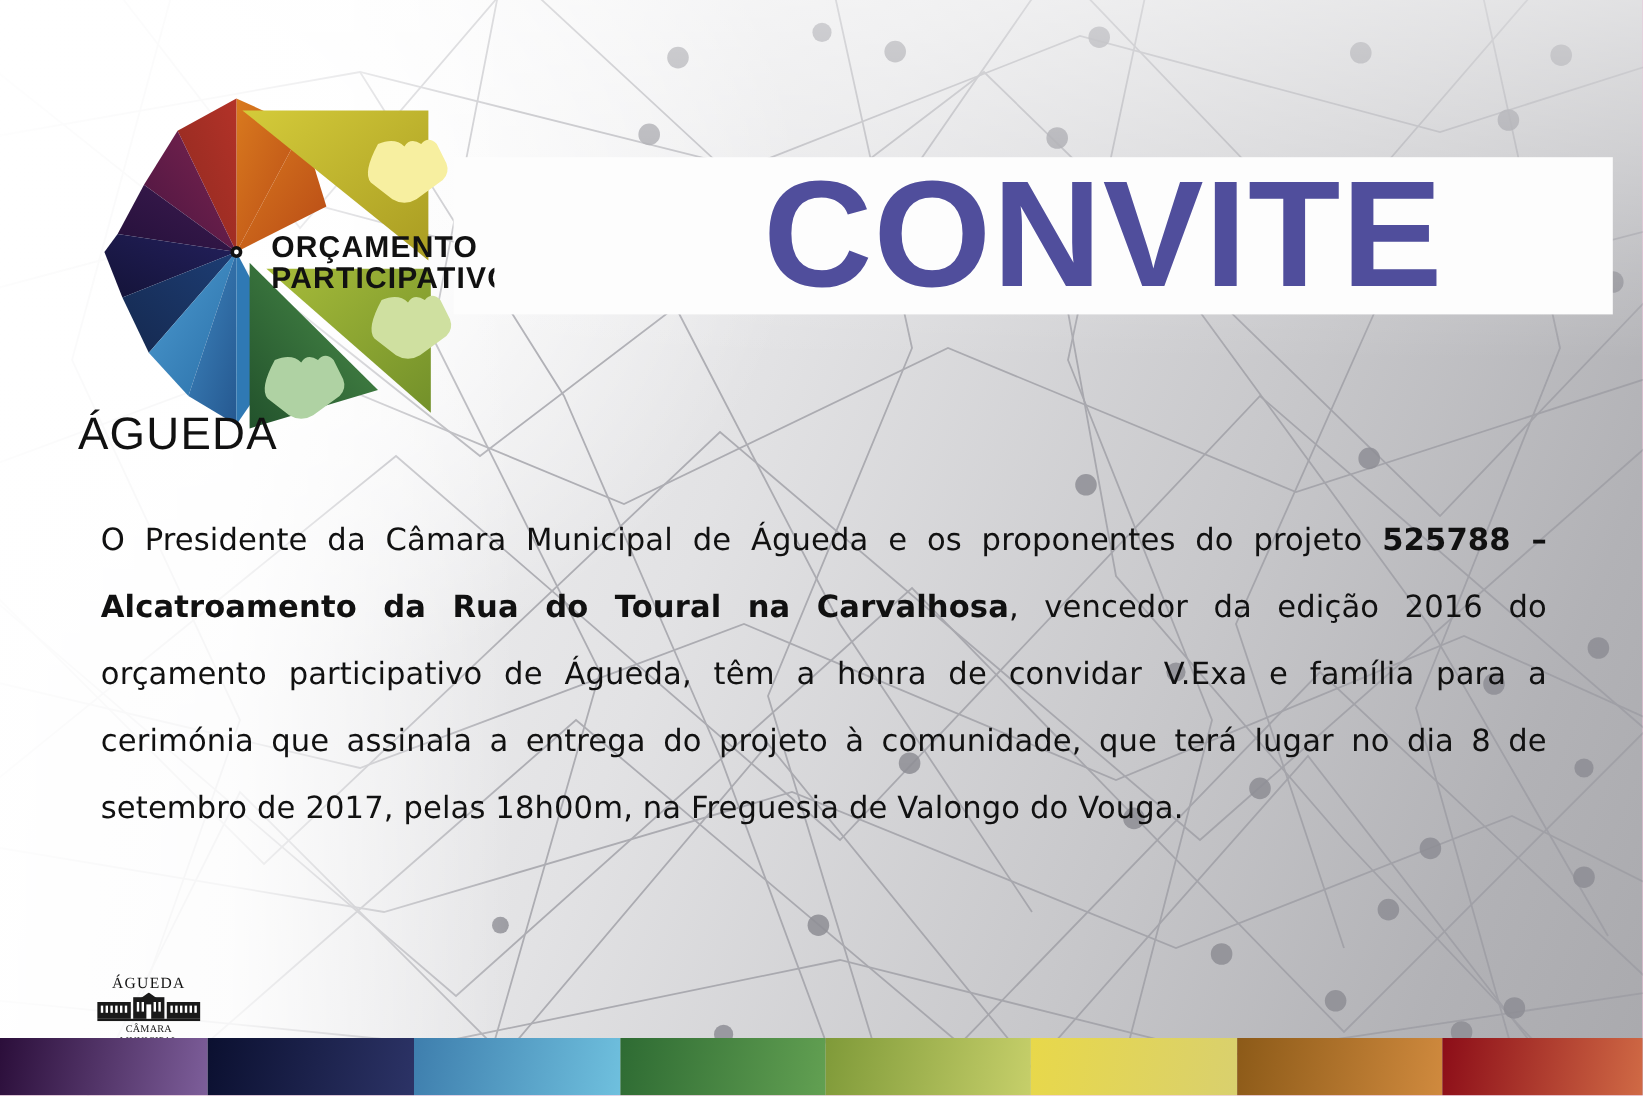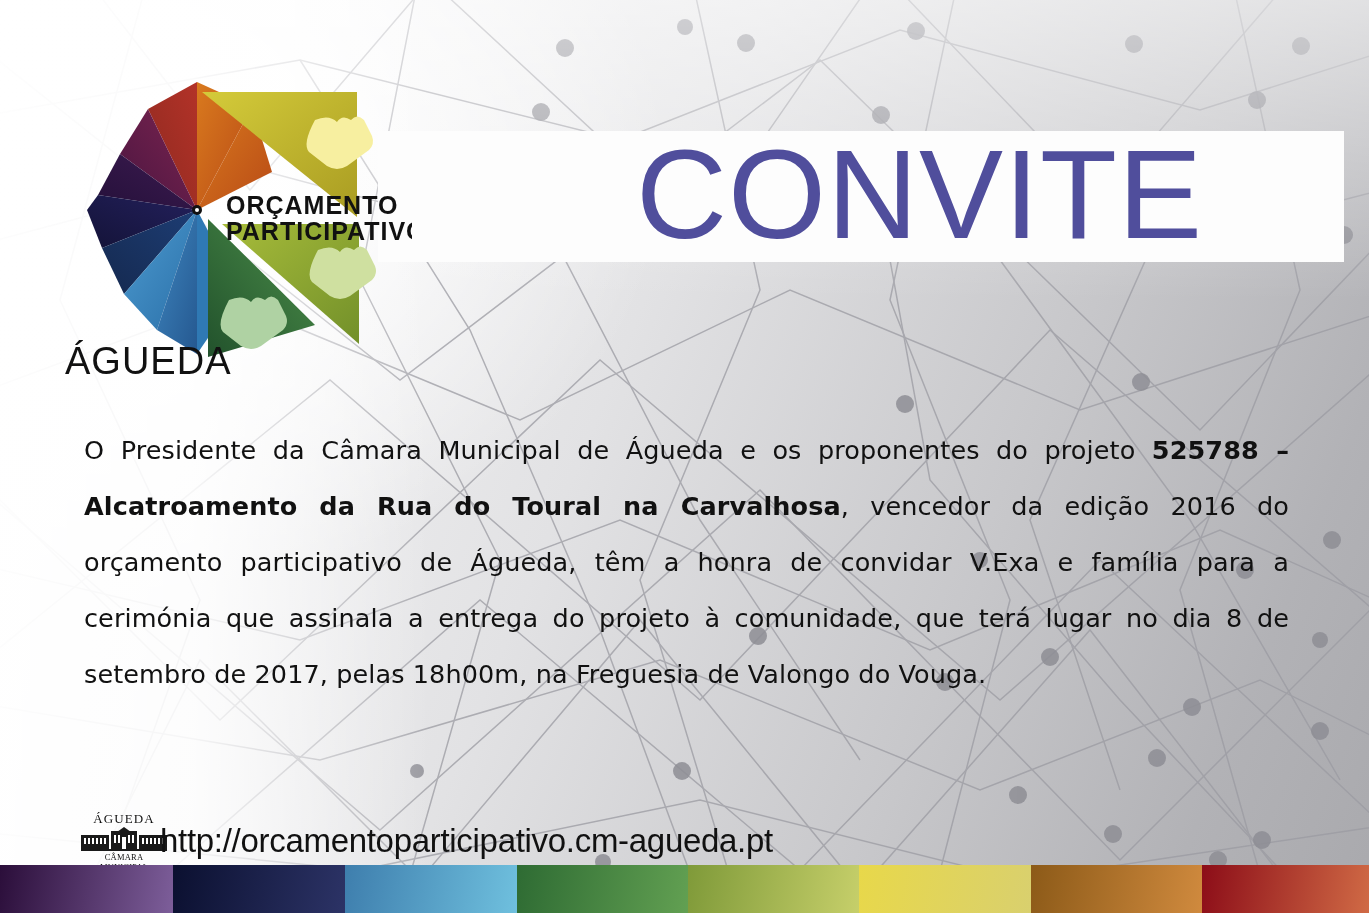--- a/index.html
+++ b/index.html
@@ -68,21 +68,21 @@
 
   
   .title {
     position: absolute;
     left: 636px;
     top: 128px;
     width: 660px;
     height: 134px;
     line-height: 134px;
     font-family: "Liberation Sans", sans-serif;
-    font-weight: normal;
+    font-weight: bold;
     font-size: 126px;
     letter-spacing: 1px;
     color: #504E9C;
     white-space: nowrap;
   }
 
   
   .body-text {
     position: absolute;
     left: 84px;
@@ -327,21 +327,20 @@
         <rect x="69" y="11" width="2" height="6"></rect>
           <rect x="73" y="11" width="2" height="6"></rect>
         <rect x="77" y="11" width="2" height="6"></rect>
           <rect x="81" y="11" width="2" height="6"></rect>
       </g>
       <polygon points="43,0 36,5 50,5" fill="#1a1a1a"></polygon>
     </svg>
     <div class="fl-bottom">CÂMARA MUNICIPAL</div>
   </div>
 
-  <div class="footer-url">http://orcamentoparticipativo.cm-agueda.pt</div>
 
   <div class="color-bar">
       <div class="swatch" style="width: 173px; background: linear-gradient(100deg, rgb(43, 14, 58) 0%, rgb(125, 94, 154) 100%);"></div>
       <div class="swatch" style="width: 172px; background: linear-gradient(100deg, rgb(11, 16, 48) 0%, rgb(44, 51, 102) 100%);"></div>
       <div class="swatch" style="width: 172px; background: linear-gradient(100deg, rgb(62, 126, 173) 0%, rgb(111, 192, 222) 100%);"></div>
       <div class="swatch" style="width: 171px; background: linear-gradient(100deg, rgb(46, 107, 51) 0%, rgb(98, 160, 82) 100%);"></div>
       <div class="swatch" style="width: 171px; background: linear-gradient(100deg, rgb(127, 154, 57) 0%, rgb(198, 207, 106) 100%);"></div>
       <div class="swatch" style="width: 172px; background: linear-gradient(100deg, rgb(232, 216, 74) 0%, rgb(217, 208, 110) 100%);"></div>
       <div class="swatch" style="width: 171px; background: linear-gradient(100deg, rgb(140, 90, 24) 0%, rgb(208, 138, 62) 100%);"></div>
       <div class="swatch" style="width: 167px; background: linear-gradient(100deg, rgb(140, 13, 24) 0%, rgb(208, 106, 69) 100%);"></div>

